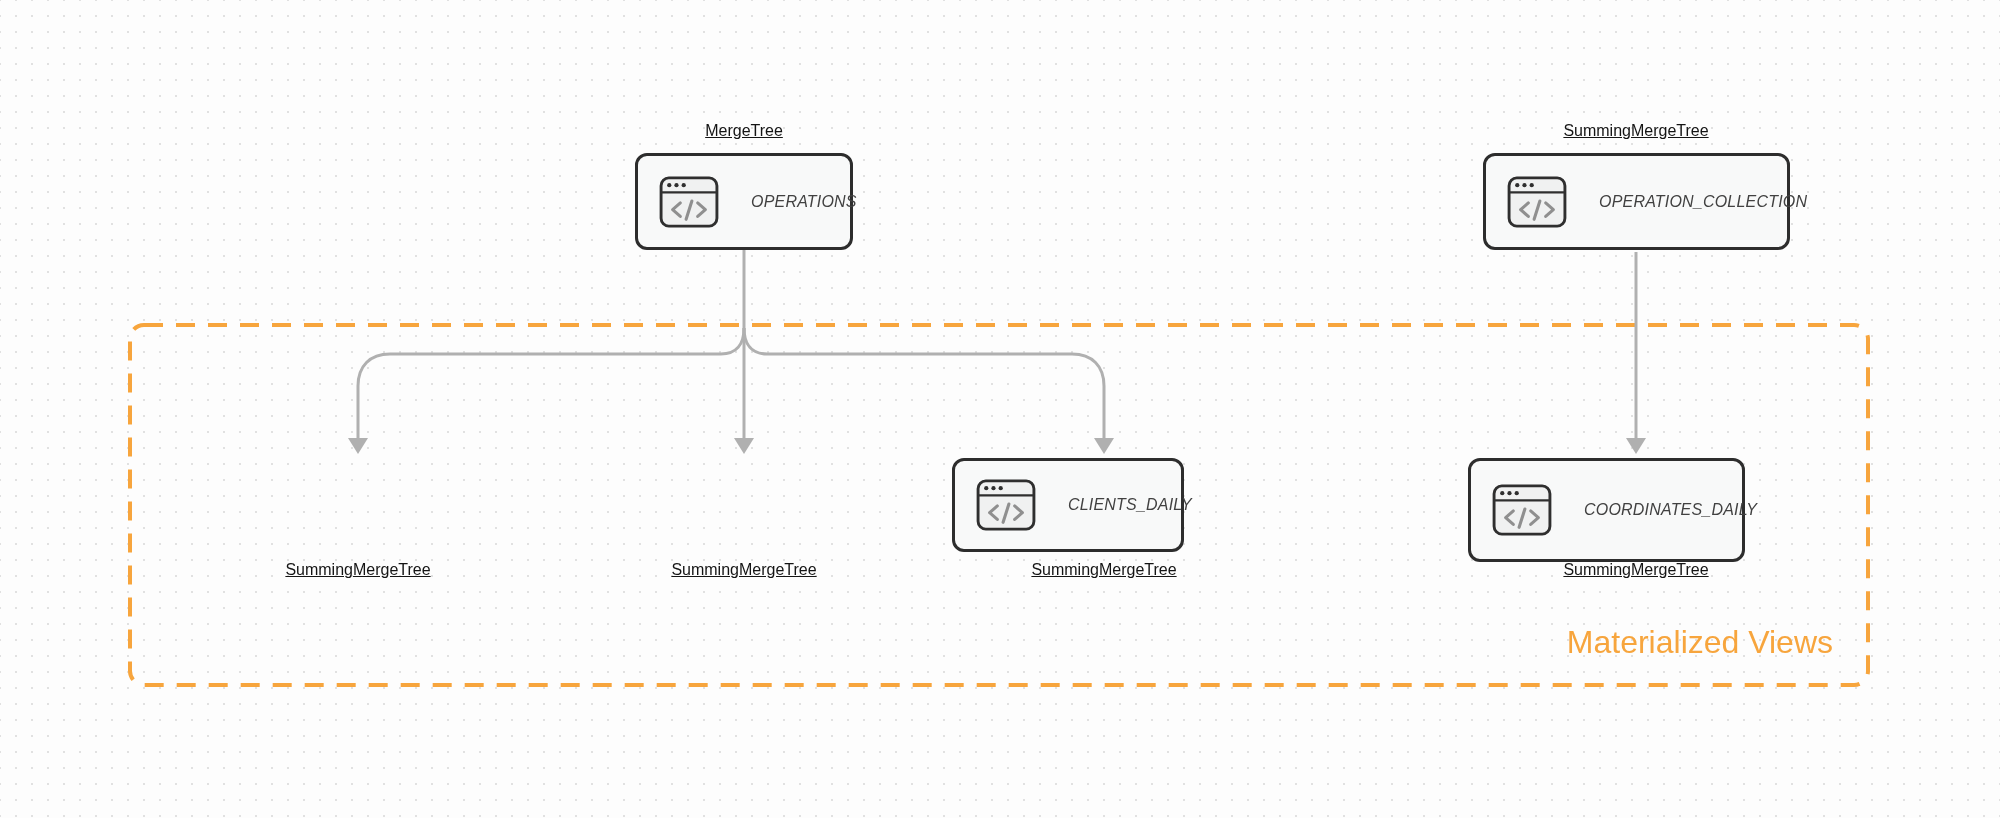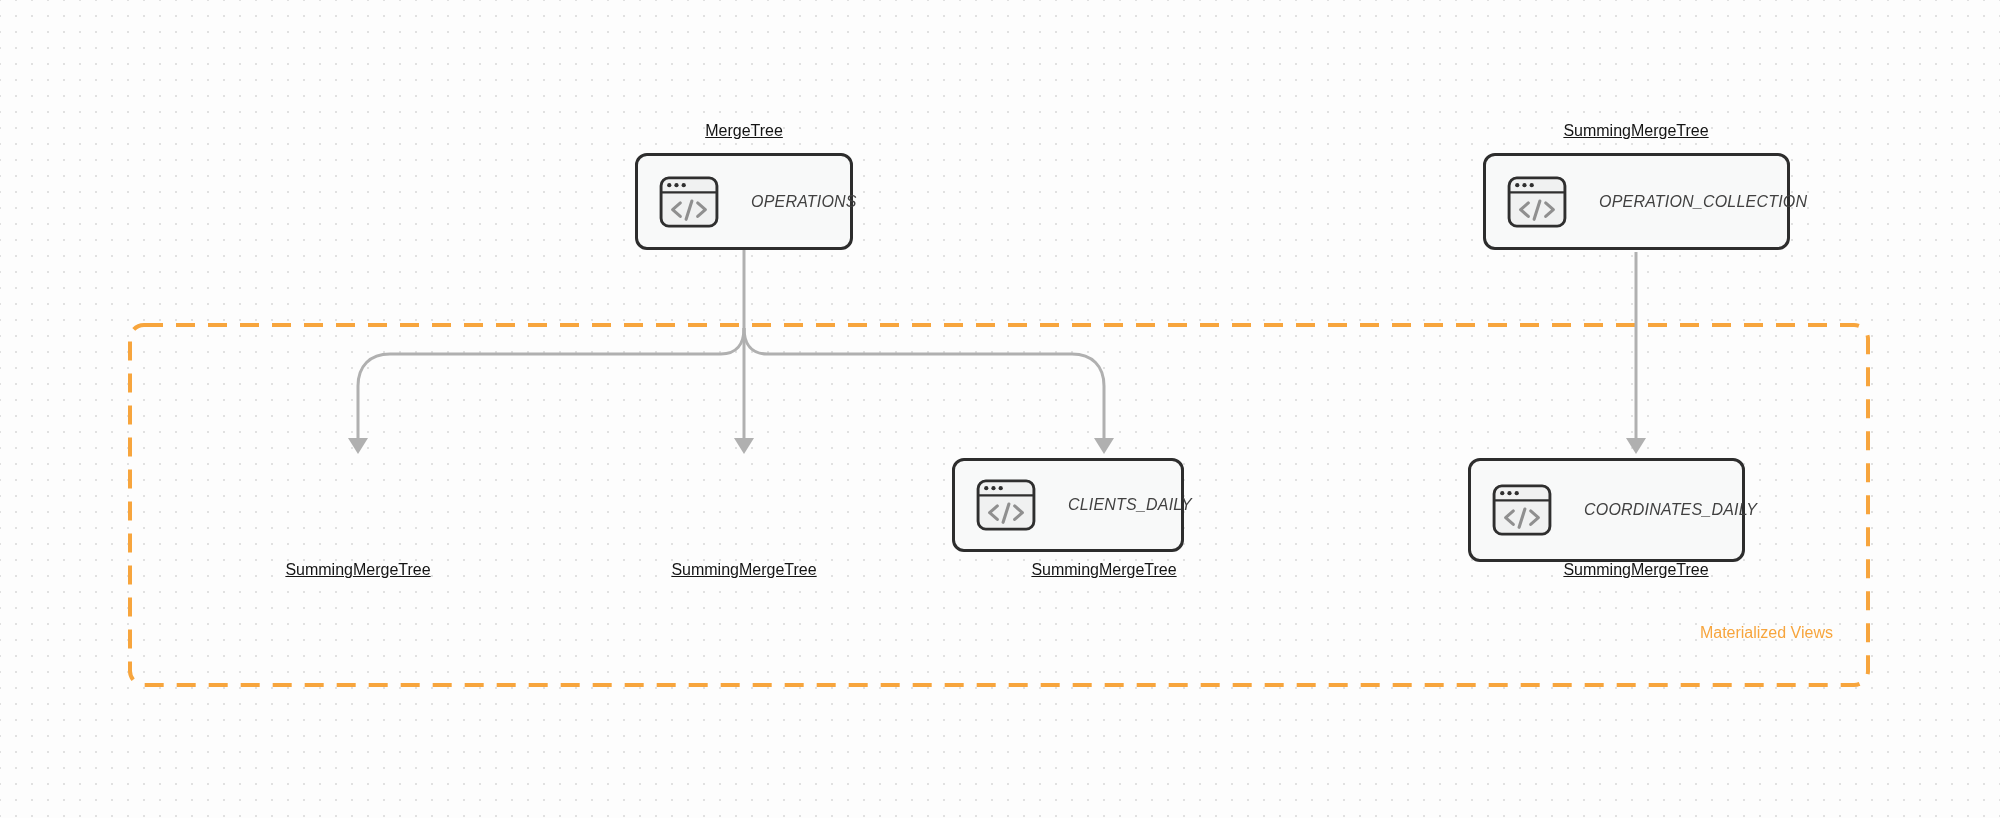--- a/index.html
+++ b/index.html
@@ -35,21 +35,21 @@
   .group-rect {
     fill: none;
     stroke: #f7a53d;
     stroke-width: 4;
     stroke-dasharray: 19 13;
   }
   .group-label {
     position: absolute;
     top: 624px;
     right: 167px;
-    font-size: 16px;
+    font-size: 32px;
     font-weight: 500;
     color: #f7a53d;
     white-space: nowrap;
   }
   .node {
     position: absolute;
     box-sizing: border-box;
     display: flex;
     align-items: center;
     gap: 32px;

